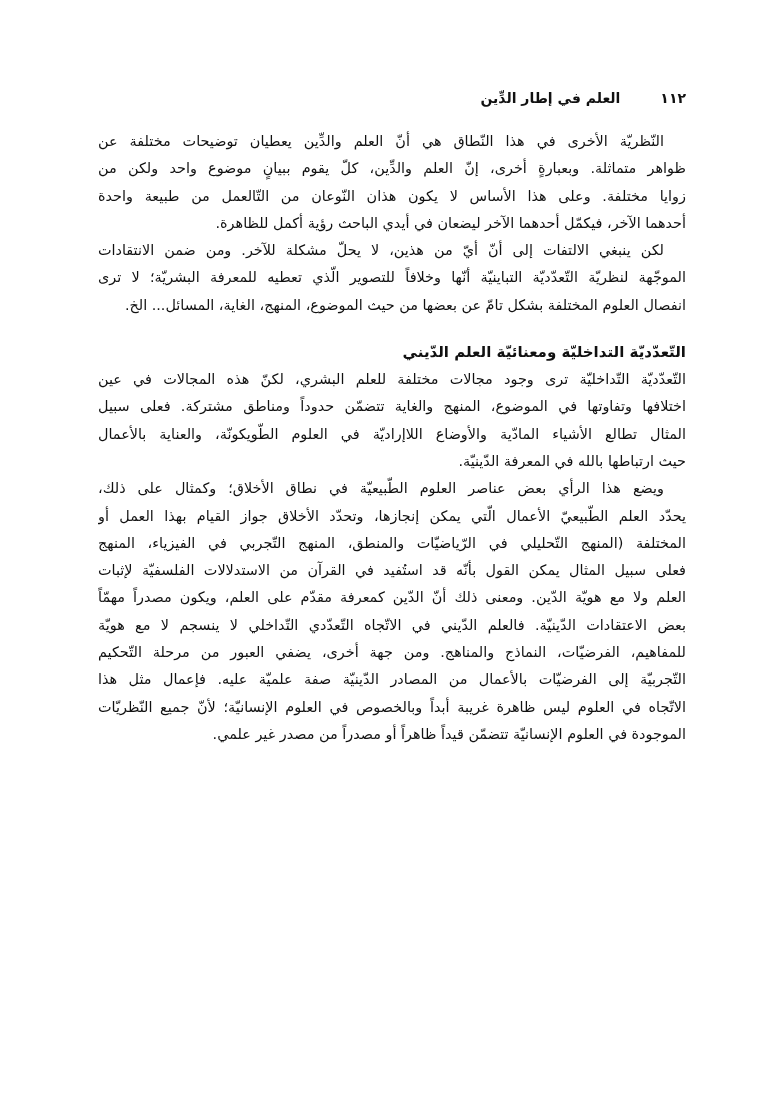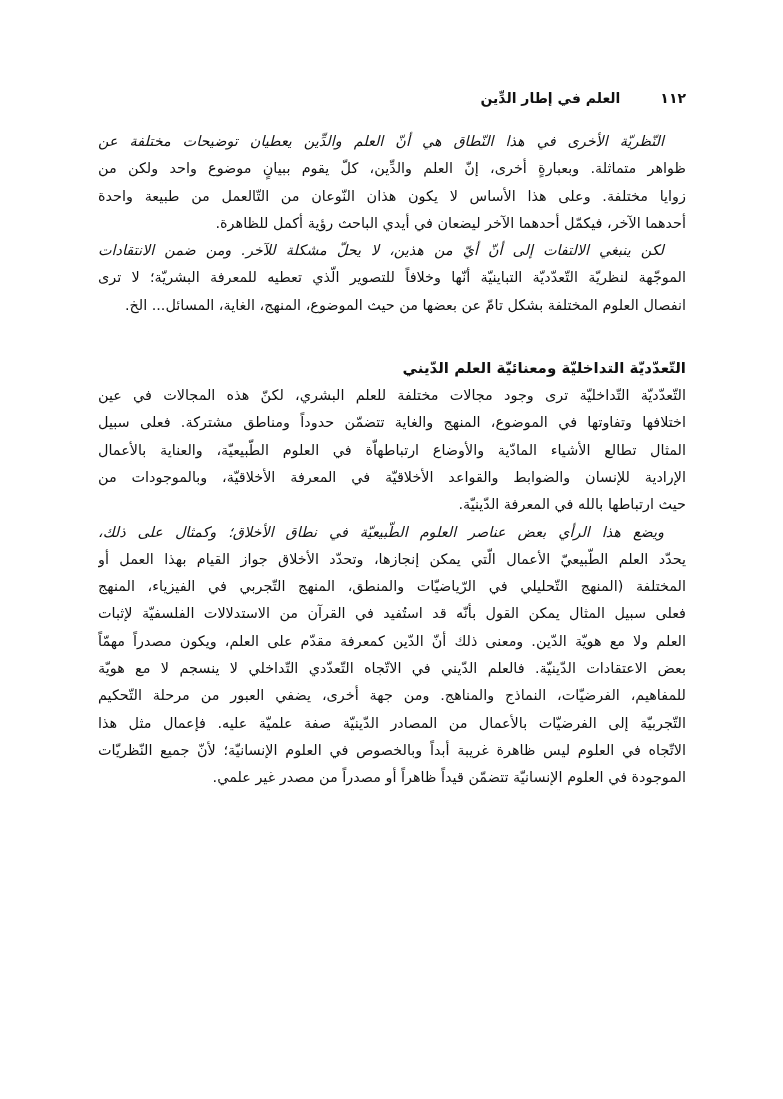--- a/index.html
+++ b/index.html
@@ -54,28 +54,27 @@
       text-align-last: justify;
       text-align: justify;
       height: 27.3px;
       overflow: hidden;
     }
     .line.last {
       text-align-last: right;
     }
     .line.indent {
       padding-right: 22px;
-      font-style: italic;
     }
     .heading {
       display: block;
       font-weight: bold;
       font-size: 15px;
       line-height: 27px;
-      margin-top: 36px;
+      margin-top: 20px;
       text-align: right;
     }
   </style>
 </head>
 <body>
 
 <div class="page">
 
   <div class="running-head">
     <span class="page-number">١١٢</span>
@@ -95,22 +94,21 @@
       <span class="line indent">لكن ينبغي الالتفات إلى أنّ أيّ من هذين، لا يحلّ مشكلة للآخر. ومن ضمن الانتقادات</span>
       <span class="line">الموجّهة لنظريّة التّعدّديّة التباينيّة أنّها وخلافاً للتصوير الّذي تعطيه للمعرفة البشريّة؛ لا ترى</span>
       <span class="line last">انفصال العلوم المختلفة بشكل تامّ عن بعضها من حيث الموضوع، المنهج، الغاية، المسائل... الخ.</span>
     </div>
 
     <span class="heading">التّعدّديّة التداخليّة ومعنائيّة العلم الدّيني</span>
 
     <div>
       <span class="line">التّعدّديّة التّداخليّة ترى وجود مجالات مختلفة للعلم البشري، لكنّ هذه المجالات في عين</span>
       <span class="line">اختلافها وتفاوتها في الموضوع، المنهج والغاية تتضمّن حدوداً ومناطق مشتركة. فعلى سبيل</span>
-      <span class="line">المثال تطالع الأشياء المادّية والأوضاع ارتباطهاّة في العلوم الطّبيعيّة، والعناية بالأعمال</span>
-      <span class="line">الإرادية للإنسان والضوابط والقواعد الأخلاقيّة في المعرفة الأخلاقيّة، وبالموجودات من</span>
+      <span class="line">المثال تطالع الأشياء المادّية والأوضاع اللاإراديّة في العلوم الطّويكونّة، والعناية بالأعمال</span>
       <span class="line last">حيث ارتباطها بالله في المعرفة الدّينيّة.</span>
     </div>
 
     <div>
       <span class="line indent">ويضع هذا الرأي بعض عناصر العلوم الطّبيعيّة في نطاق الأخلاق؛ وكمثال على ذلك،</span>
       <span class="line">يحدّد العلم الطّبيعيّ الأعمال الّتي يمكن إنجازها، وتحدّد الأخلاق جواز القيام بهذا العمل أو</span>
       <span class="line">المختلفة (المنهج التّحليلي في الرّياضيّات والمنطق، المنهج التّجربي في الفيزياء، المنهج</span>
       <span class="line">فعلى سبيل المثال يمكن القول بأنّه قد استُفيد في القرآن من الاستدلالات الفلسفيّة لإثبات</span>
       <span class="line">العلم ولا مع هويّة الدّين. ومعنى ذلك أنّ الدّين كمعرفة مقدّم على العلم، ويكون مصدراً مهمّاً</span>
       <span class="line">بعض الاعتقادات الدّينيّة. فالعلم الدّيني في الاتّجاه التّعدّدي التّداخلي لا ينسجم لا مع هويّة</span>

